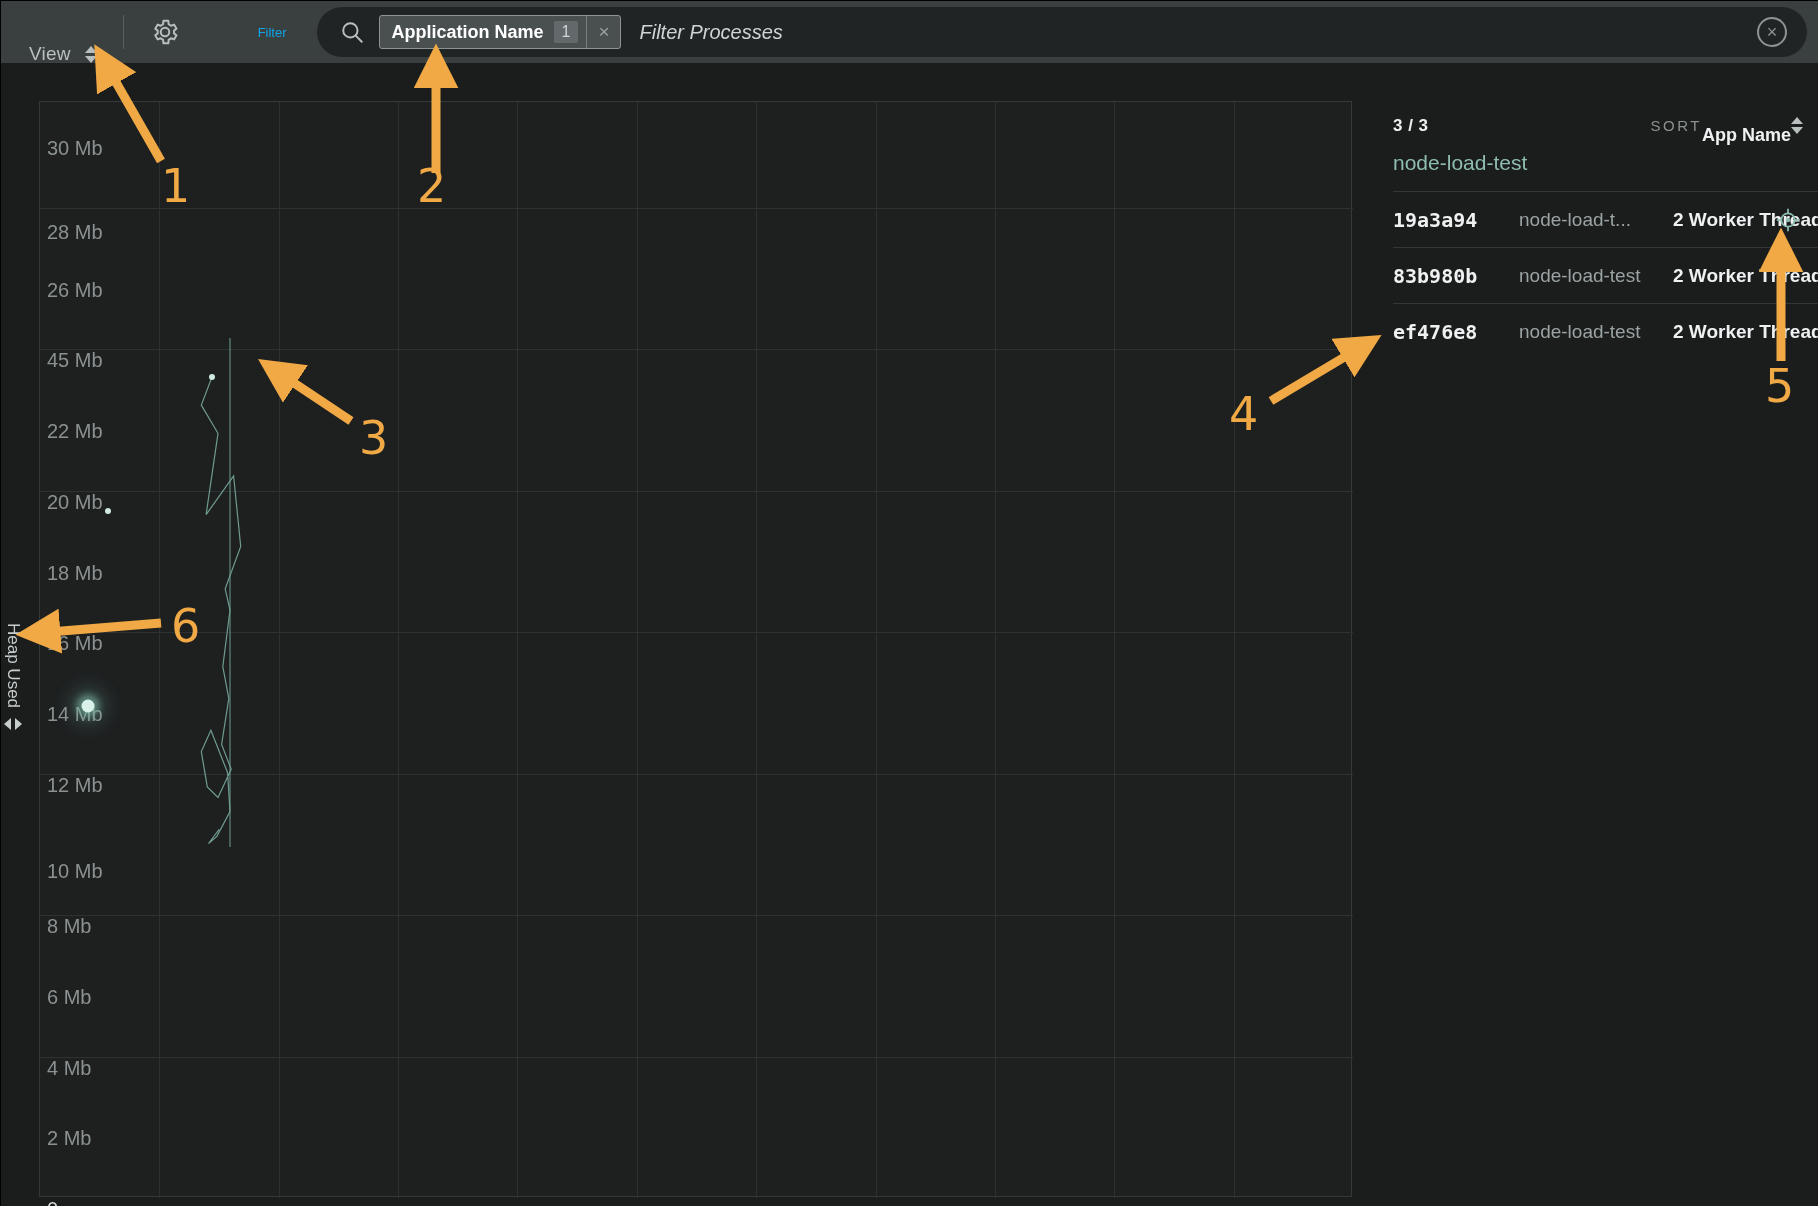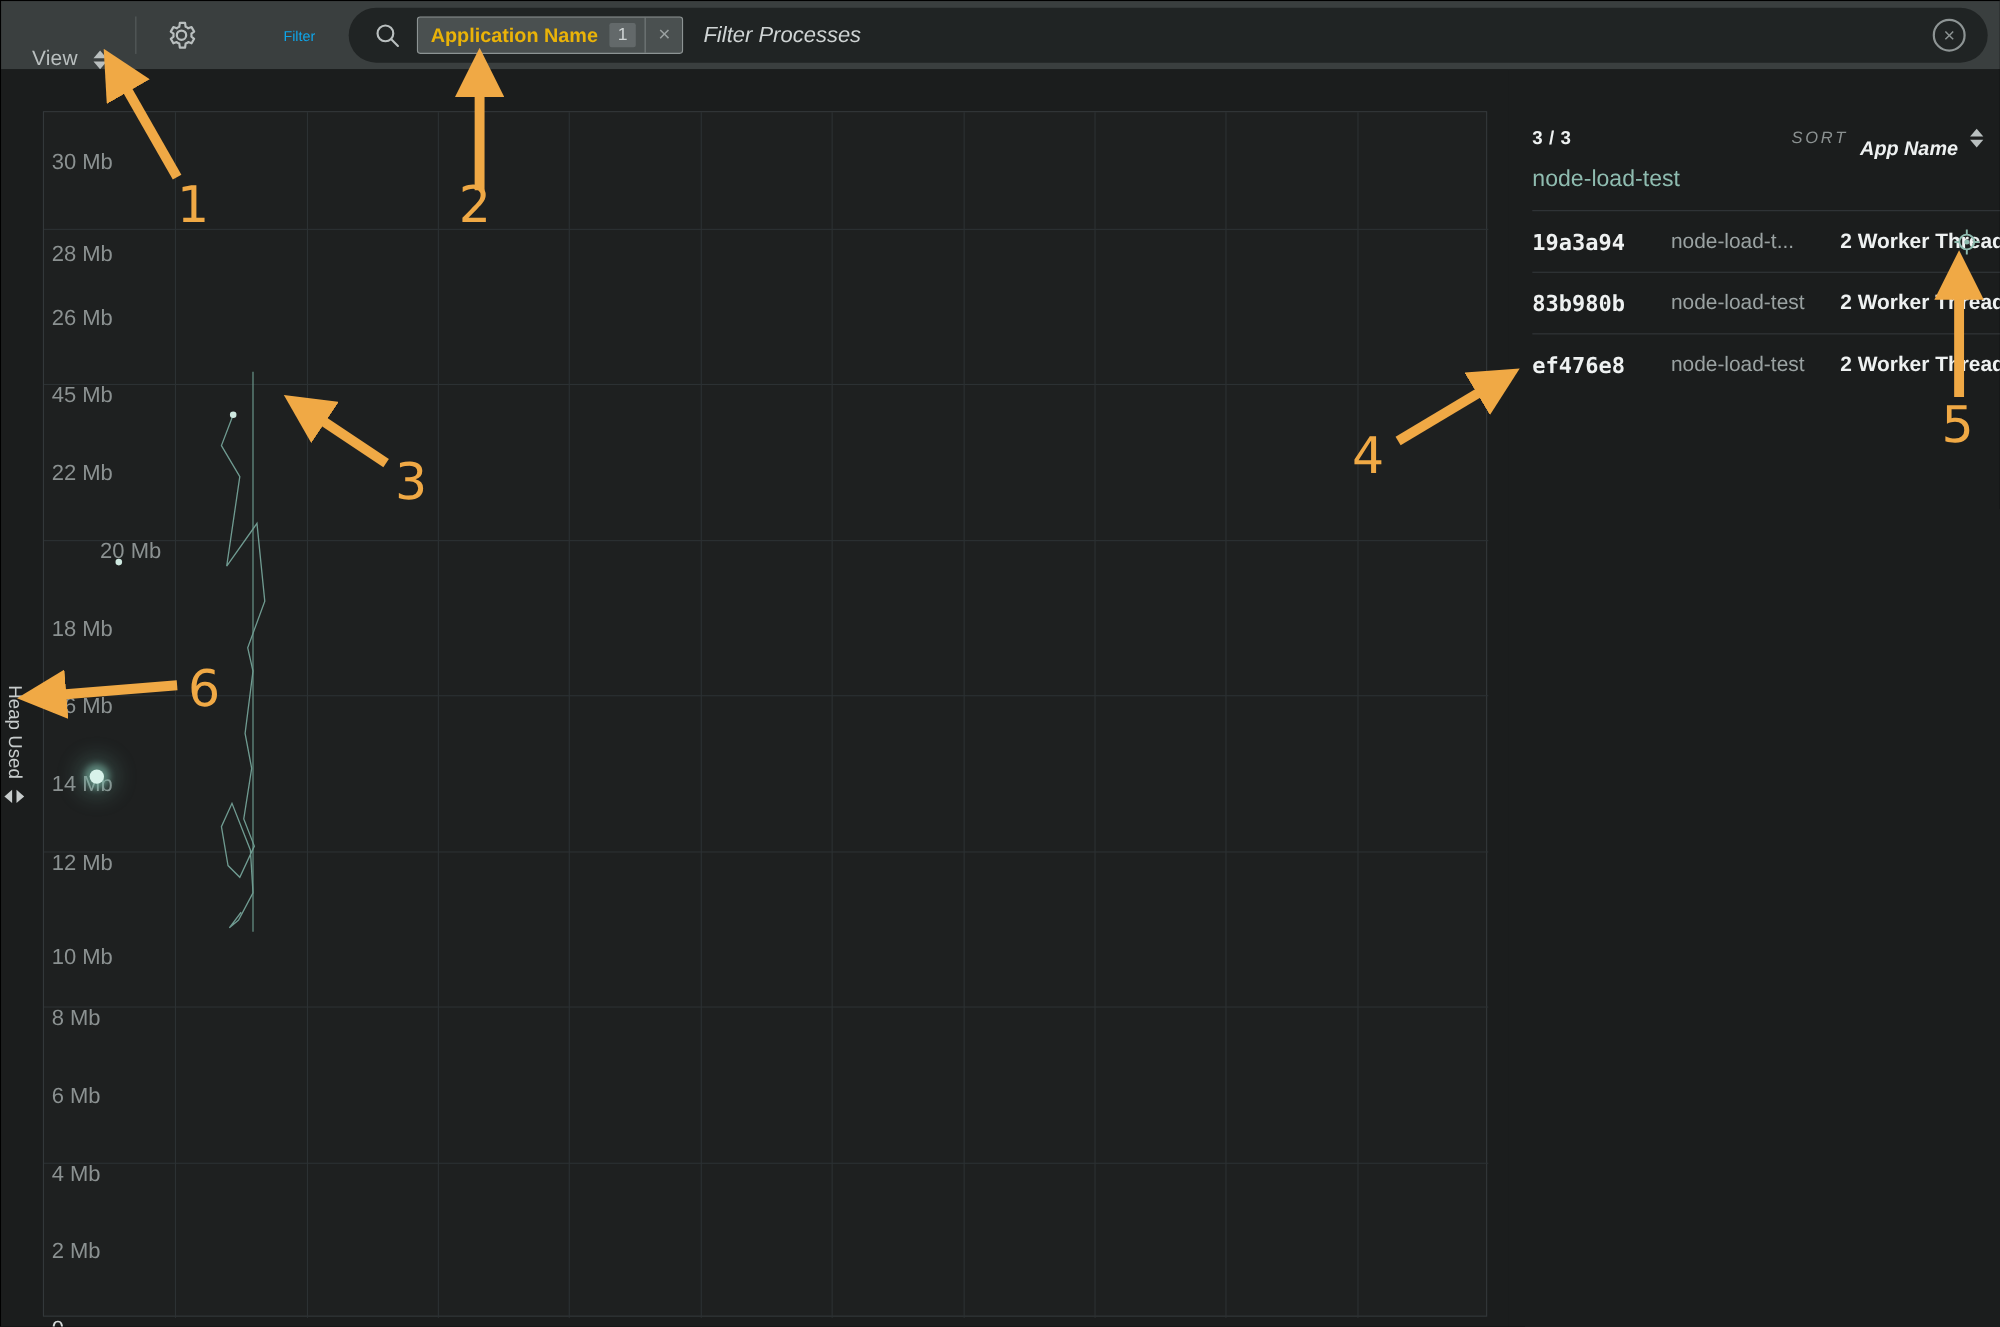--- a/index.html
+++ b/index.html
@@ -45,21 +45,21 @@
     display: flex; align-items: center;
   }
   .search-icon { margin-left: 22px; margin-right: 14px; display: flex; }
   .chip {
     display: flex; align-items: center;
     height: 34px;
     border: 1px solid #8d9494; border-radius: 3px;
     background: #4a5050;
     cursor: pointer;
   }
-  .chip-label { color: #eab308; font-size: 18px; font-weight: bold; padding: 0 10px 0 12px; }
+  .chip-label { color: #ffffff; font-size: 18px; font-weight: bold; padding: 0 10px 0 12px; }
   .chip-count {
     background: #63696a; color: #cfd4d4; font-size: 16px;
     padding: 2px 8px; border-radius: 2px; margin-right: 8px;
   }
   .chip-x {
     border-left: 1px solid #777d7d; color: #9aa1a1; font-size: 19px;
     width: 34px; height: 100%; display: flex; align-items: center; justify-content: center;
     cursor: pointer;
   }
   .search-placeholder {
@@ -128,21 +128,21 @@
   
   .side {
     position: absolute; left: 1370px; top: 62px;
     width: 448px; height: 1144px; background: #1b1d1d;
   }
   .side-head {
     position: absolute; left: 22px; top: 42px; right: 16px;
     display: flex; align-items: center; justify-content: space-between;
   }
   .count { color: #eef1f1; font-size: 17px; font-weight: bold; letter-spacing: .5px; }
-  .sort-wrap { display: flex; align-items: center; gap: 11px; cursor: pointer; font-style: italic; }
+  .sort-wrap { display: flex; align-items: center; cursor: pointer; }
   .sort-word { color: #8b9191; font-size: 15px; letter-spacing: 2.5px; }
   .sort-val { color: #eef1f1; font-size: 18px; font-weight: bold; margin-top: 20px; }
   .group-title {
     position: absolute; left: 22px; top: 88px;
     color: #8fbcb0; font-size: 21px;
   }
   .proc-list { position: absolute; left: 22px; top: 128px; right: 0; }
   .proc-row {
     position: relative;
     display: flex; align-items: center;
@@ -232,21 +232,21 @@
           <div class="gl-v" style="left: 954.909px;"></div>
           <div class="gl-v" style="left: 1074.27px;"></div>
           <div class="gl-v" style="left: 1193.64px;"></div>
         </div>
       <div id="yticks">
           <div class="ytick" style="top: 47.3548px;">30 Mb</div>
           <div class="ytick" style="top: 131px;">28 Mb</div>
           <div class="ytick" style="top: 188.774px;">26 Mb</div>
           <div class="ytick" style="top: 259.484px;">45 Mb</div>
           <div class="ytick" style="top: 330.194px;">22 Mb</div>
-          <div class="ytick" style="top: 400.903px; margin-left: 44px;">20 Mb</div>
+          <div class="ytick" style="top: 400.903px;">20 Mb</div>
           <div class="ytick" style="top: 471.613px;">18 Mb</div>
           <div class="ytick" style="top: 542.323px;">16 Mb</div>
           <div class="ytick" style="top: 613.032px;">14 Mb</div>
           <div class="ytick" style="top: 683.742px;">12 Mb</div>
           <div class="ytick" style="top: 770px;">10 Mb</div>
           <div class="ytick" style="top: 825.161px;">8 Mb</div>
           <div class="ytick" style="top: 895.871px;">6 Mb</div>
           <div class="ytick" style="top: 966.581px;">4 Mb</div>
           <div class="ytick" style="top: 1037.29px;">2 Mb</div>
           <div class="ytick zero" style="top: 1108px;">0</div>

